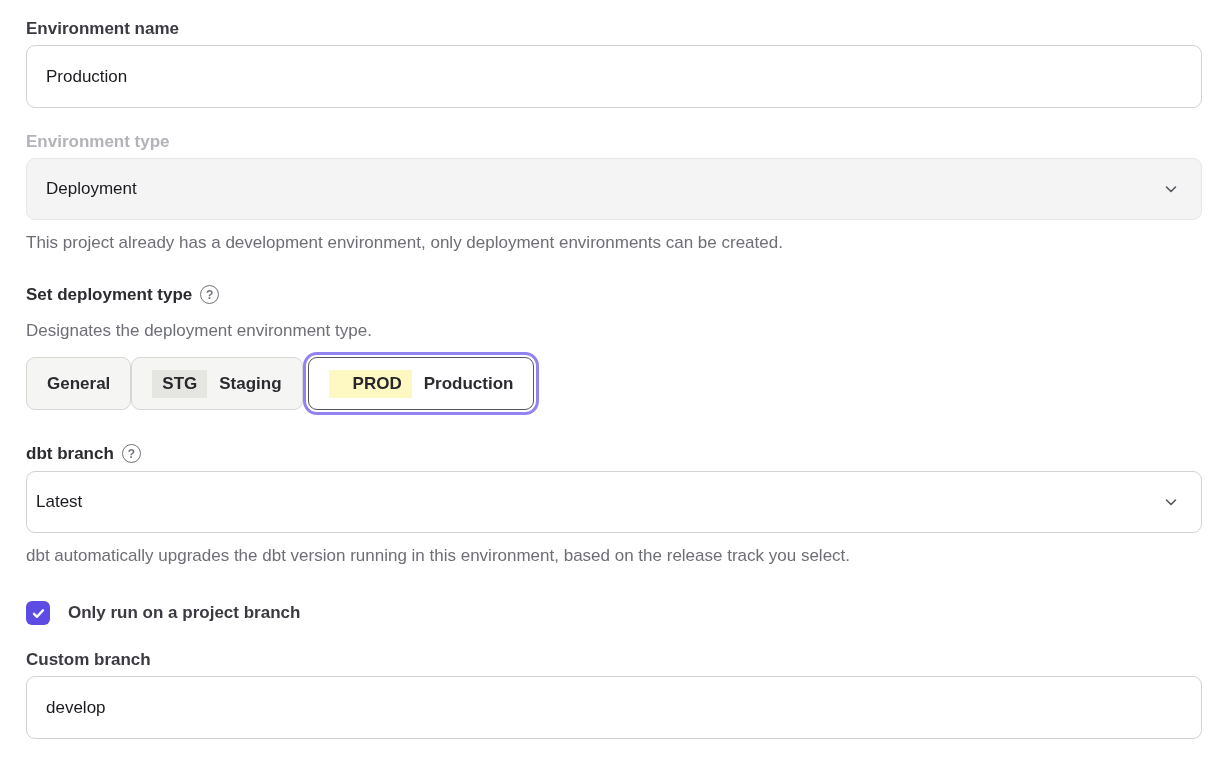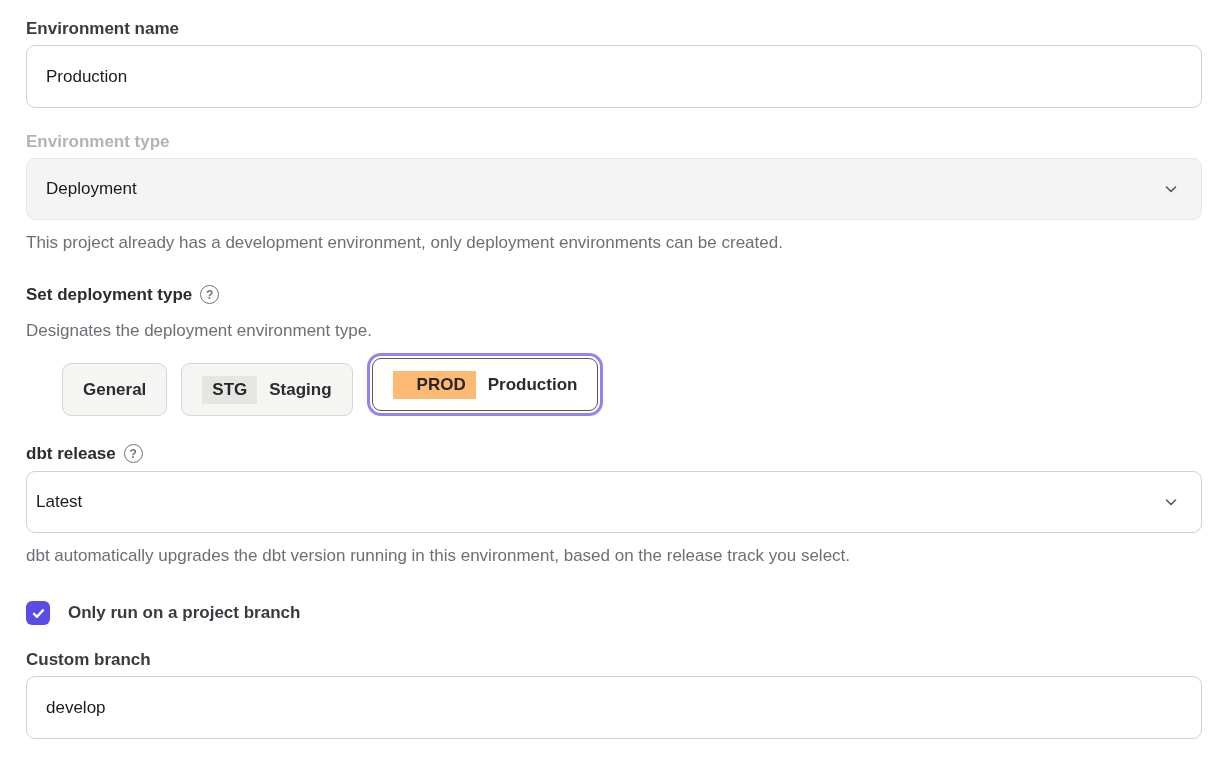--- a/index.html
+++ b/index.html
@@ -72,25 +72,23 @@
     color: #72727a;
     font-size: 12px;
     font-weight: 700;
     display: inline-flex;
     align-items: center;
     justify-content: center;
     line-height: 1;
   }
   .type-row {
     display: flex;
-    align-items: flex-end;
-    gap: 14px;
+    align-items: center;
     margin-top: 10px;
     height: 65px;
-    margin-left: 36px;
   }
   .type-btn {
     height: 53px;
     padding: 0 20px;
     border-radius: 9px;
     background: #f5f5f4;
     border: 1px solid #d6d6d3;
     font-family: "Liberation Sans", sans-serif;
     font-size: 17px;
     font-weight: 600;
@@ -114,21 +112,21 @@
   .badge {
     display: inline-flex;
     align-items: center;
     padding: 4px 10px;
     border-radius: 0;
     font-size: 17px;
     font-weight: 600;
     color: #26262b;
   }
   .badge.stg { background: #e5e5e2; }
-  .badge.prod { background: #fdba74; padding-left: 24px; }
+  .badge.prod { background: #fef9c3; padding-left: 24px; }
   .checkbox-row {
     display: flex;
     align-items: center;
     gap: 18px;
     margin-top: 35px;
   }
   .checkbox {
     width: 24px;
     height: 24px;
     border-radius: 6px;
@@ -189,21 +187,21 @@
     </button>
     <span class="ring">
       <button class="type-btn selected">
         <span class="badge prod">PROD</span>
         <span>Production</span>
       </button>
     </span>
   </div>
 
   <div class="section-heading mt-dbt">
-    <span>dbt release</span>
+    <span>dbt branch</span>
     <span class="help-icon">?</span>
   </div>
   <div class="select-box white mt-select">
     <span>Latest</span>
     <span class="chevron">
       <svg width="16" height="16" viewBox="0 0 16 16" fill="none">
         <path d="M3.5 6l4.5 4.5L12.5 6" stroke="#56565e" stroke-width="1.6" stroke-linecap="round" stroke-linejoin="round"></path>
       </svg>
     </span>
   </div>

